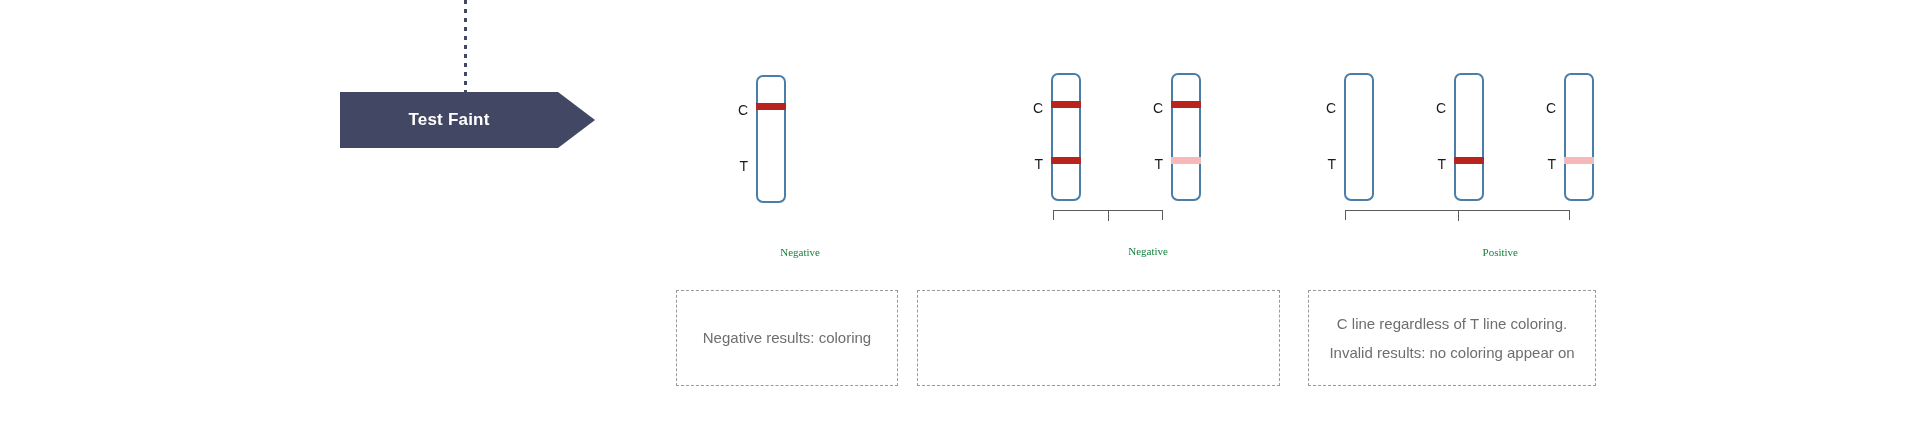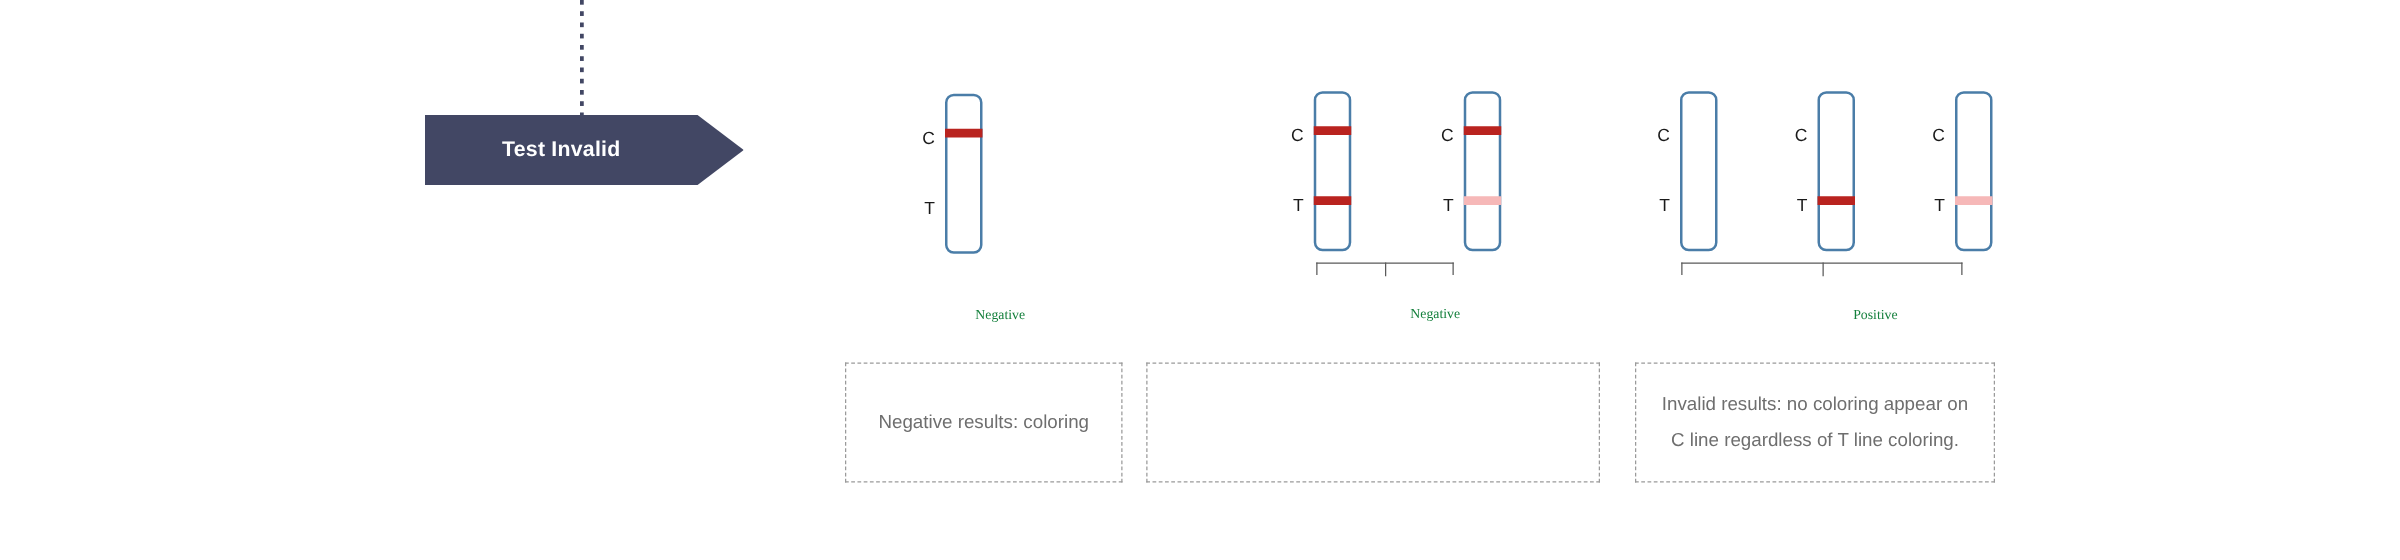--- a/index.html
+++ b/index.html
@@ -172,21 +172,21 @@
   }
   .caption-box .cap-line { white-space: nowrap; text-align: right; }
 </style>
 </head>
 <body>
 
 <div class="dotted-connector"></div>
 
 <div class="banner">
   <div class="banner-body"></div>
-  <div class="banner-label">Test Invalid</div>
+  <div class="banner-label">Test Faint</div>
 </div>
 
 <div class="group">
 
   <div class="strips-row" style="left:730px; top:75px;">
 
     <div class="strip-unit">
       <div class="strip-letters">
         <span class="ltr ltr-c">C</span>
         <span class="ltr ltr-t">T</span>
@@ -283,16 +283,16 @@
   <div class="bracket" style="left:1345px; top:210px; width:225px;">
     <div class="bar"></div>
     <div class="tick tick-left"></div>
     <div class="tick tick-right"></div>
     <div class="tick tick-mid"></div>
   </div>
 
   <div class="group-label" style="left:1398px; top:246px; width:120px;">Positive</div>
 
   <div class="caption-box" style="left:1308px; top:290px; width:288px; height:96px;">
+    <span class="cap-line">C line regardless of T line coloring.</span>
     <span class="cap-line">Invalid results: no coloring appear on</span>
-    <span class="cap-line">C line regardless of T line coloring.</span>
   </div>
 </div>
 
 </body></html>

